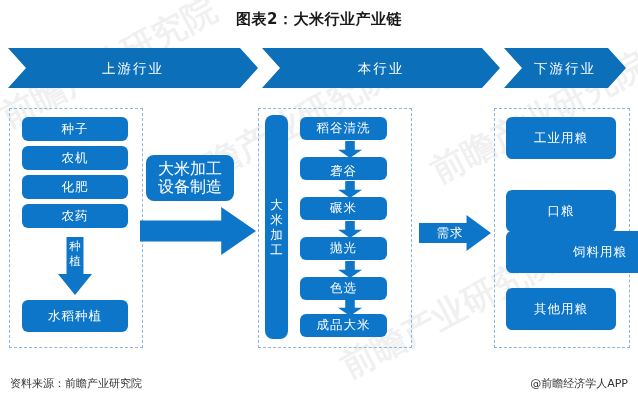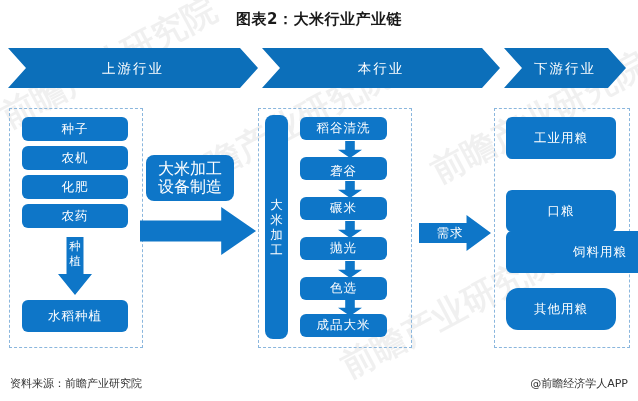--- a/index.html
+++ b/index.html
@@ -109,21 +109,21 @@
     clip-path:polygon(0 22%,66% 22%,66% 0,100% 50%,66% 100%,66% 78%,0 78%);
   }
   .demand-label{
     position:absolute;left:419px;top:215px;width:62px;height:36px;
     display:flex;align-items:center;justify-content:center;
     color:#fff;font-size:12.5px;letter-spacing:1px;
   }
 
   
   .n-right{left:506px;width:110px;height:42px;}
-  .r1{top:117px;} .r2{top:190px;} .r3{top:231px;padding-left:39px;} .r4{top:288px;border-radius:12px;}
+  .r1{top:117px;} .r2{top:190px;} .r3{top:231px;padding-left:39px;} .r4{top:288px;}
 
   
   .foot{position:absolute;bottom:10px;font-size:11px;color:#333;}
   .foot-left{left:10px;}
   .foot-right{right:10px;}
 </style>
 </head>
 <body>
 
 <div id="root">

